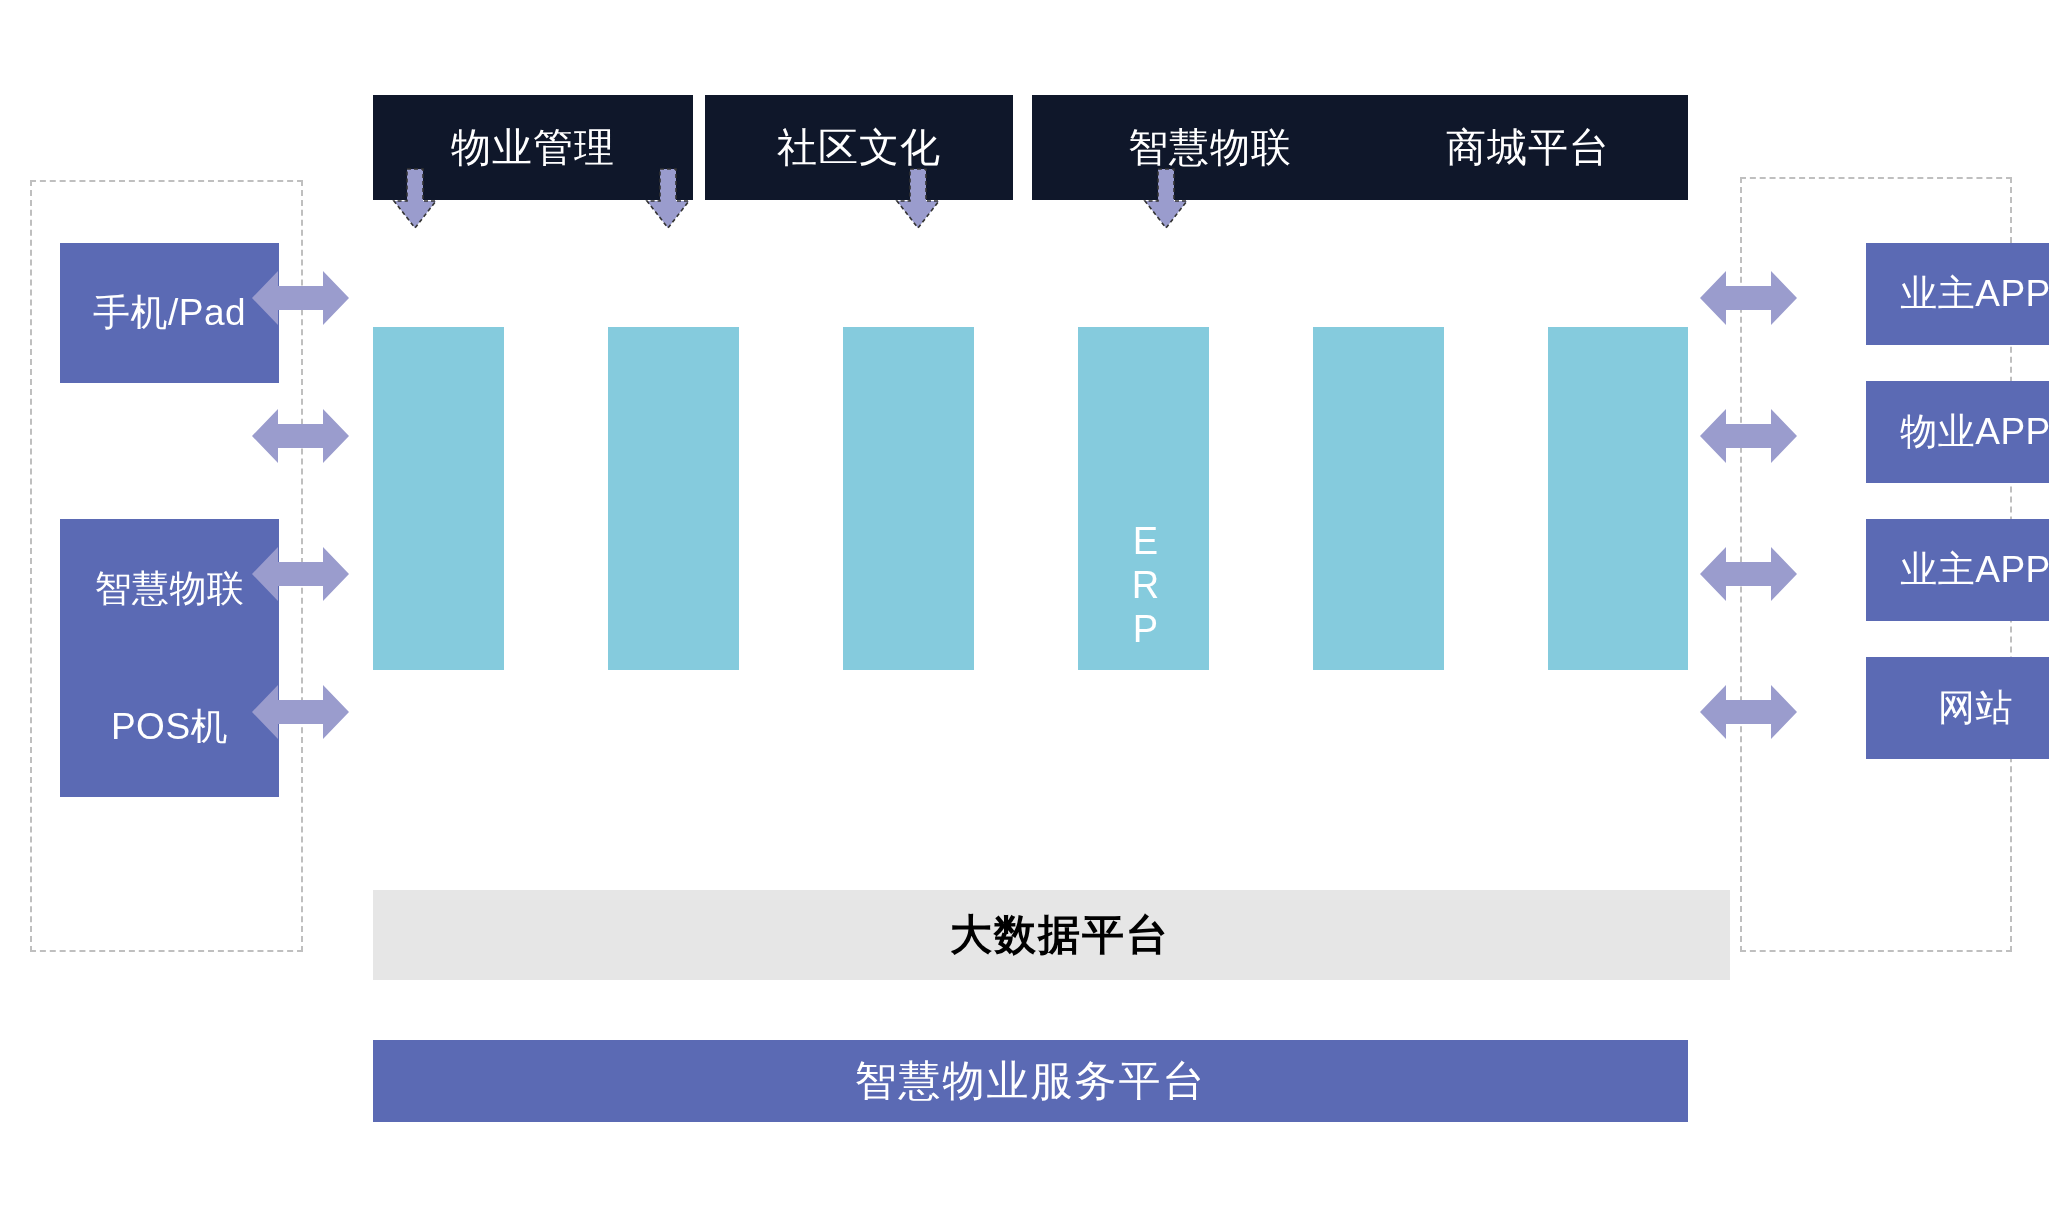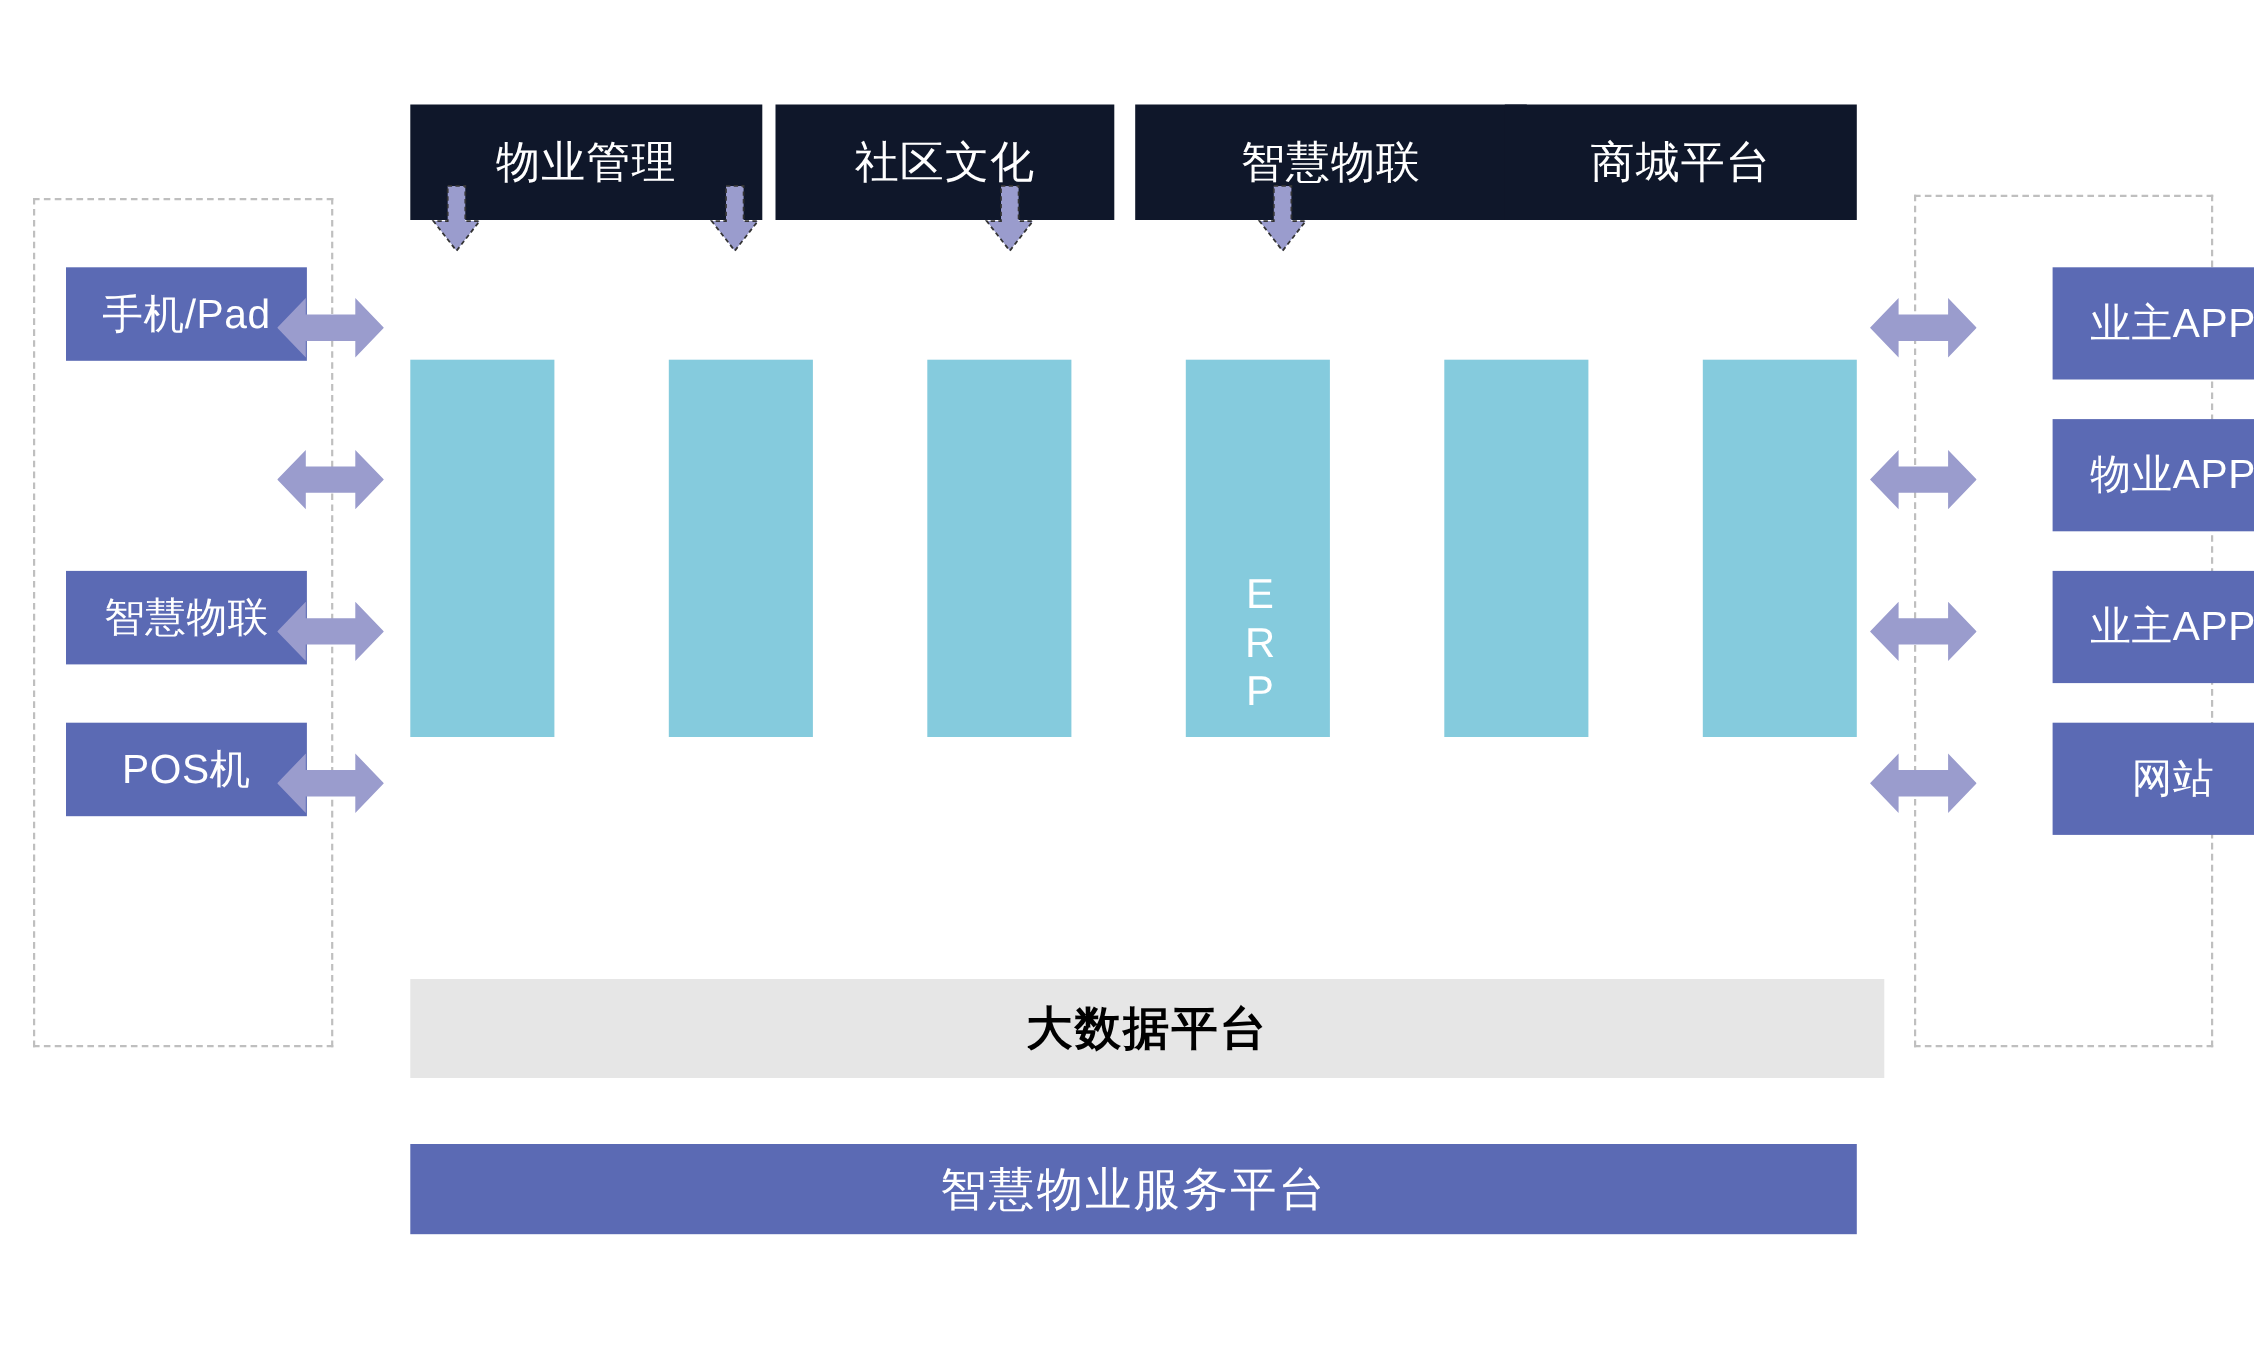--- a/index.html
+++ b/index.html
@@ -28,21 +28,21 @@
     color:#ffffff;
     display:flex;
     align-items:center;
     justify-content:center;
     box-sizing:border-box;
     font-size:37px;
     letter-spacing:0.5px;
     white-space:nowrap;
     z-index:4;
   }
-  .blue-box.left {width:219px;height:85px;left:60px;text-align:center;}
+  .blue-box.left {width:219px;height:140px;left:60px;text-align:center;}
   .blue-box.right{width:219px;height:102px;left:1866px;}
 
   #dev-0{top:243px;} #dev-1{top:381px;} #dev-2{top:519px;} #dev-3{top:657px;}
   #app-0{top:243px;} #app-1{top:381px;} #app-2{top:519px;} #app-3{top:657px;}
 
   
   .h-arrow{
     position:absolute;
     width:97px;height:66px;
     z-index:5;
@@ -113,20 +113,21 @@
 
   
   #bigdata-bar{
     position:absolute;
     left:373px;top:890px;width:1340px;height:90px;
     background:#e6e6e6;
     color:#000000;
     display:flex;align-items:center;justify-content:center;
     font-size:42px;font-weight:bold;letter-spacing:2px;
     z-index:6;
+    padding-left:17px;
   }
   #platform-bar{
     position:absolute;
     left:373px;top:1040px;width:1315px;height:82px;
     background:#5b6ab4;
     color:#ffffff;
     display:flex;align-items:center;justify-content:center;
     font-size:42px;font-weight:normal;letter-spacing:2px;
     z-index:6;
   }

